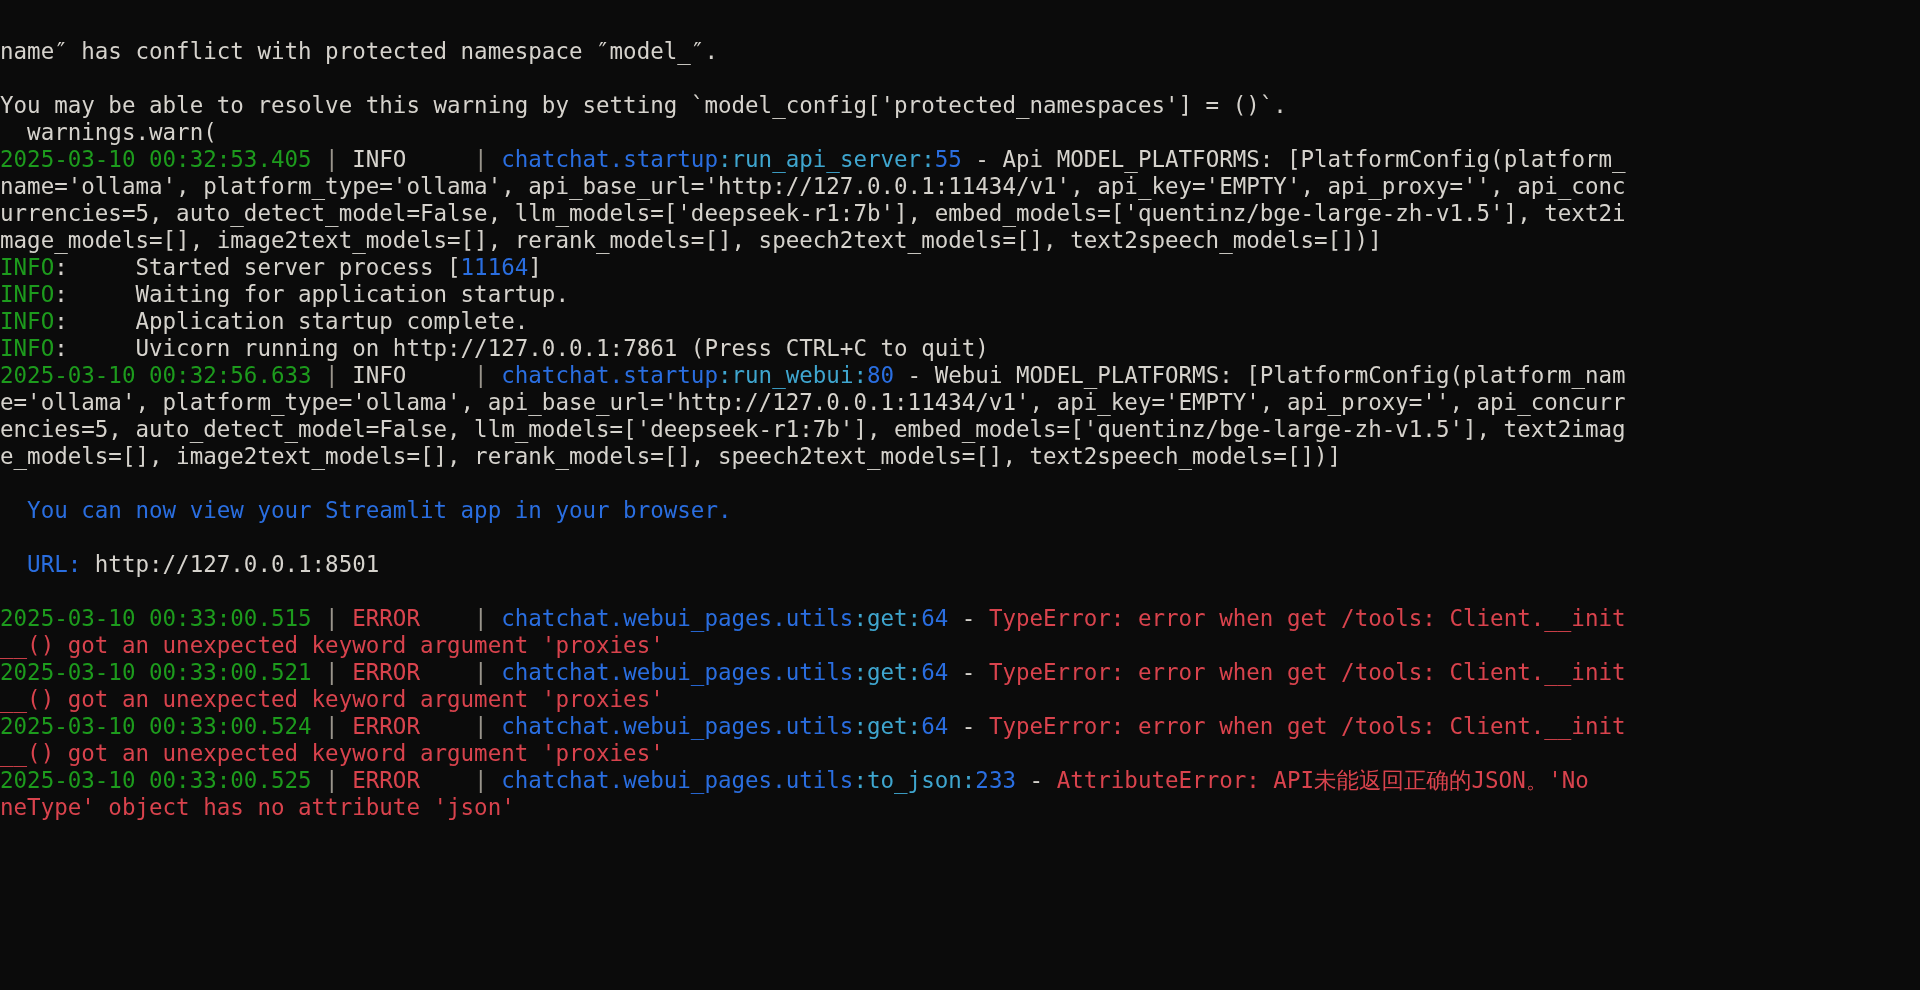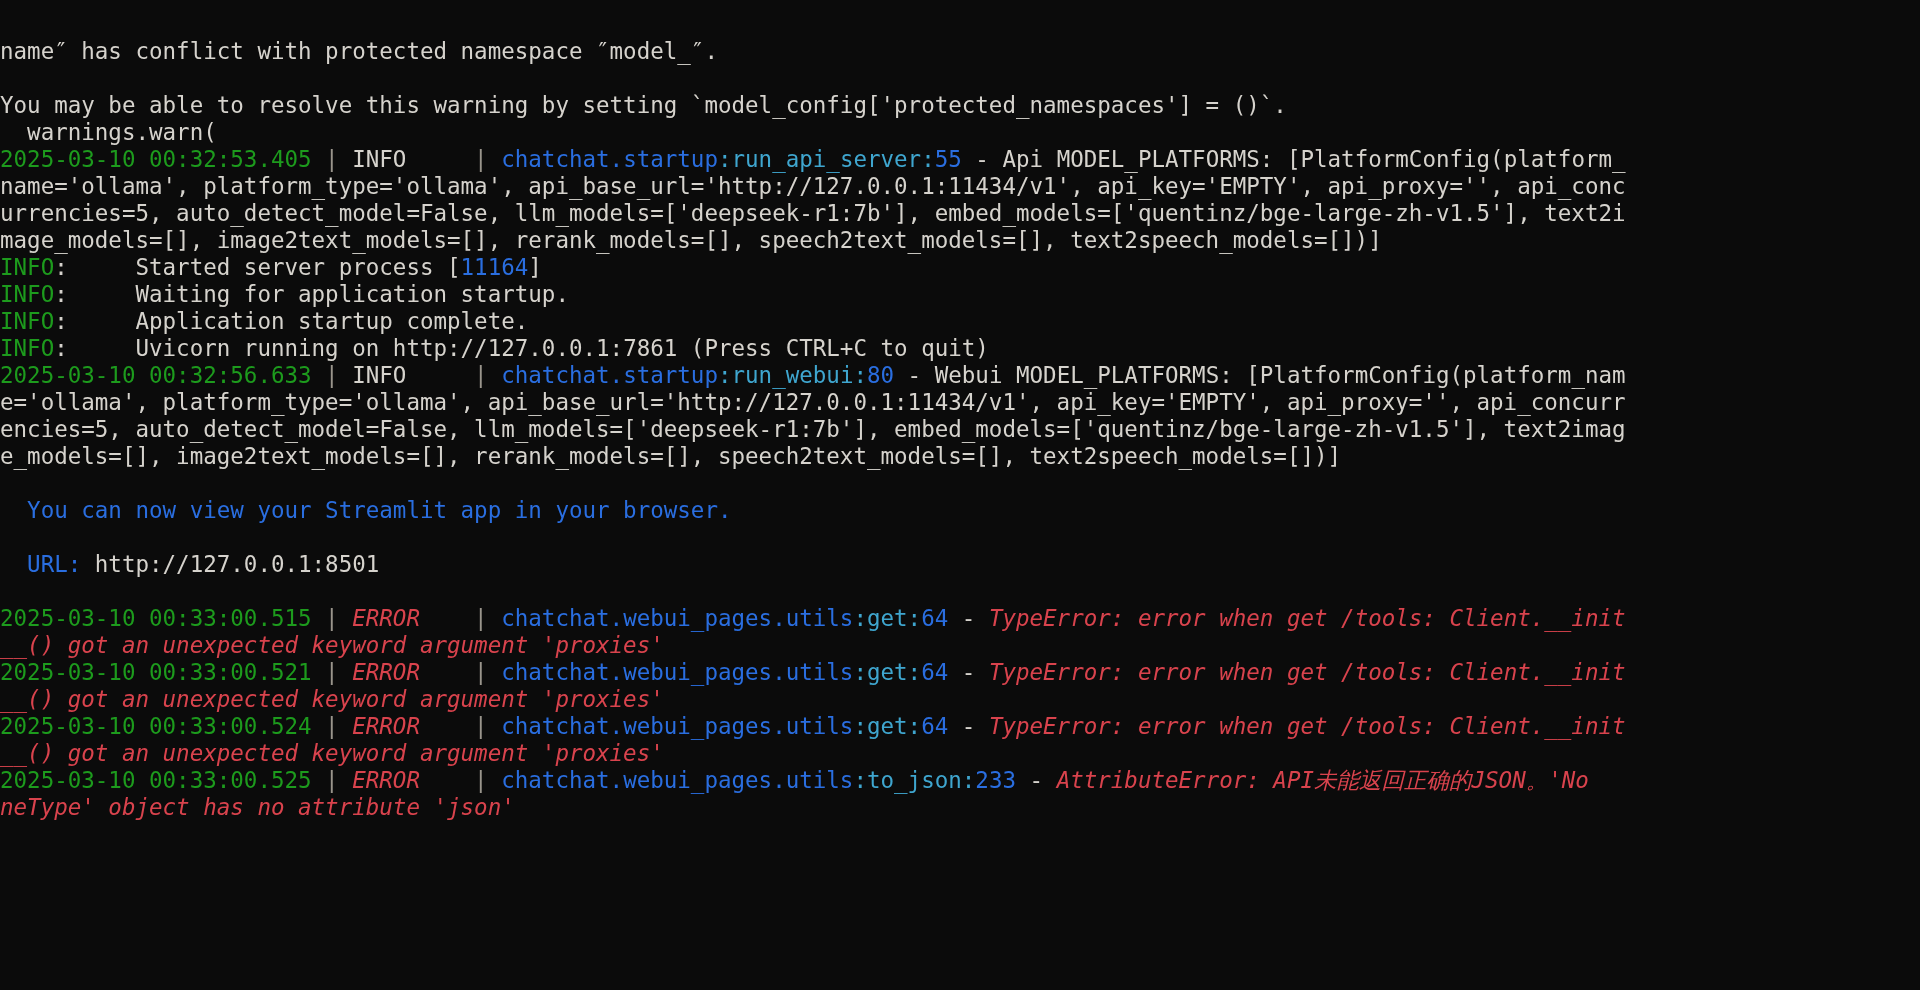--- a/index.html
+++ b/index.html
@@ -30,21 +30,21 @@
     letter-spacing: 0px;
     white-space: pre;
     overflow: hidden;
     font-weight: 400;
   }
   .blank { height: 27px; }
   .c-white  { color: #d6d3cd; }
   .c-green  { color: #1d9b1d; }
   .c-blue   { color: #2a6ee0; }
   .c-cyan   { color: #3fa6cf; }
-  .c-red    { color: #d9434d; font-style: italic; }
+  .c-red    { color: #d9434d; }
   .c-sep    { color: #9a958c; }
 </style>
 </head>
 <body style="background: rgb(11, 11, 11);">
 
 <div id="terminal" style="background: rgb(11, 11, 11);">
   
 <div class="line"><span class="c-white" style="color: rgb(214, 211, 205);">name″ has conflict with protected namespace ″model_″.</span></div><div class="line blank">&nbsp;</div><div class="line"><span class="c-white" style="color: rgb(214, 211, 205);">You may be able to resolve this warning by setting `model_config['protected_namespaces'] = ()`.</span></div><div class="line"><span class="c-white" style="color: rgb(214, 211, 205);">  warnings.warn(</span></div><div class="line"><span class="c-green" style="color: rgb(29, 155, 29);">2025-03-10 00:32:53.405</span><span class="c-sep" style="color: rgb(154, 149, 140);"> | </span><span class="c-white" style="color: rgb(214, 211, 205);">INFO    </span><span class="c-sep" style="color: rgb(154, 149, 140);"> | </span><span class="c-blue" style="color: rgb(42, 110, 224);">chatchat.startup</span><span class="c-cyan" style="color: rgb(63, 166, 207);">:</span><span class="c-cyan" style="color: rgb(63, 166, 207);">run_api_server</span><span class="c-cyan" style="color: rgb(63, 166, 207);">:</span><span class="c-blue" style="color: rgb(42, 110, 224);">55</span><span class="c-white" style="color: rgb(214, 211, 205);"> - </span><span class="c-white" style="color: rgb(214, 211, 205);">Api MODEL_PLATFORMS: [PlatformConfig(platform_</span></div><div class="line"><span class="c-white" style="color: rgb(214, 211, 205);">name='ollama', platform_type='ollama', api_base_url='http://127.0.0.1:11434/v1', api_key='EMPTY', api_proxy='', api_conc</span></div><div class="line"><span class="c-white" style="color: rgb(214, 211, 205);">urrencies=5, auto_detect_model=False, llm_models=['deepseek-r1:7b'], embed_models=['quentinz/bge-large-zh-v1.5'], text2i</span></div><div class="line"><span class="c-white" style="color: rgb(214, 211, 205);">mage_models=[], image2text_models=[], rerank_models=[], speech2text_models=[], text2speech_models=[])]</span></div><div class="line"><span class="c-green" style="color: rgb(29, 155, 29);">INFO</span><span class="c-white" style="color: rgb(214, 211, 205);">:     Started server process [</span><span class="c-blue" style="color: rgb(42, 110, 224);">11164</span><span class="c-white" style="color: rgb(214, 211, 205);">]</span></div><div class="line"><span class="c-green" style="color: rgb(29, 155, 29);">INFO</span><span class="c-white" style="color: rgb(214, 211, 205);">:     Waiting for application startup.</span></div><div class="line"><span class="c-green" style="color: rgb(29, 155, 29);">INFO</span><span class="c-white" style="color: rgb(214, 211, 205);">:     Application startup complete.</span></div><div class="line"><span class="c-green" style="color: rgb(29, 155, 29);">INFO</span><span class="c-white" style="color: rgb(214, 211, 205);">:     Uvicorn running on http://127.0.0.1:7861 (Press CTRL+C to quit)</span></div><div class="line"><span class="c-green" style="color: rgb(29, 155, 29);">2025-03-10 00:32:56.633</span><span class="c-sep" style="color: rgb(154, 149, 140);"> | </span><span class="c-white" style="color: rgb(214, 211, 205);">INFO    </span><span class="c-sep" style="color: rgb(154, 149, 140);"> | </span><span class="c-blue" style="color: rgb(42, 110, 224);">chatchat.startup</span><span class="c-cyan" style="color: rgb(63, 166, 207);">:</span><span class="c-cyan" style="color: rgb(63, 166, 207);">run_webui</span><span class="c-cyan" style="color: rgb(63, 166, 207);">:</span><span class="c-blue" style="color: rgb(42, 110, 224);">80</span><span class="c-white" style="color: rgb(214, 211, 205);"> - </span><span class="c-white" style="color: rgb(214, 211, 205);">Webui MODEL_PLATFORMS: [PlatformConfig(platform_nam</span></div><div class="line"><span class="c-white" style="color: rgb(214, 211, 205);">e='ollama', platform_type='ollama', api_base_url='http://127.0.0.1:11434/v1', api_key='EMPTY', api_proxy='', api_concurr</span></div><div class="line"><span class="c-white" style="color: rgb(214, 211, 205);">encies=5, auto_detect_model=False, llm_models=['deepseek-r1:7b'], embed_models=['quentinz/bge-large-zh-v1.5'], text2imag</span></div><div class="line"><span class="c-white" style="color: rgb(214, 211, 205);">e_models=[], image2text_models=[], rerank_models=[], speech2text_models=[], text2speech_models=[])]</span></div><div class="line blank">&nbsp;</div><div class="line"><span class="c-blue" style="color: rgb(42, 110, 224);">  You can now view your Streamlit app in your browser.</span></div><div class="line blank">&nbsp;</div><div class="line"><span class="c-blue" style="color: rgb(42, 110, 224);">  URL: </span><span class="c-white" style="color: rgb(214, 211, 205);">http://127.0.0.1:8501</span></div><div class="line blank">&nbsp;</div><div class="line"><span class="c-green" style="color: rgb(29, 155, 29);">2025-03-10 00:33:00.515</span><span class="c-sep" style="color: rgb(154, 149, 140);"> | </span><span class="c-red" style="color: rgb(217, 67, 77);">ERROR   </span><span class="c-sep" style="color: rgb(154, 149, 140);"> | </span><span class="c-blue" style="color: rgb(42, 110, 224);">chatchat.webui_pages.utils</span><span class="c-cyan" style="color: rgb(63, 166, 207);">:</span><span class="c-cyan" style="color: rgb(63, 166, 207);">get</span><span class="c-cyan" style="color: rgb(63, 166, 207);">:</span><span class="c-blue" style="color: rgb(42, 110, 224);">64</span><span class="c-white" style="color: rgb(214, 211, 205);"> - </span><span class="c-red" style="color: rgb(217, 67, 77);">TypeError: error when get /tools: Client.__init</span></div><div class="line"><span class="c-red" style="color: rgb(217, 67, 77);">__() got an unexpected keyword argument 'proxies'</span></div><div class="line"><span class="c-green" style="color: rgb(29, 155, 29);">2025-03-10 00:33:00.521</span><span class="c-sep" style="color: rgb(154, 149, 140);"> | </span><span class="c-red" style="color: rgb(217, 67, 77);">ERROR   </span><span class="c-sep" style="color: rgb(154, 149, 140);"> | </span><span class="c-blue" style="color: rgb(42, 110, 224);">chatchat.webui_pages.utils</span><span class="c-cyan" style="color: rgb(63, 166, 207);">:</span><span class="c-cyan" style="color: rgb(63, 166, 207);">get</span><span class="c-cyan" style="color: rgb(63, 166, 207);">:</span><span class="c-blue" style="color: rgb(42, 110, 224);">64</span><span class="c-white" style="color: rgb(214, 211, 205);"> - </span><span class="c-red" style="color: rgb(217, 67, 77);">TypeError: error when get /tools: Client.__init</span></div><div class="line"><span class="c-red" style="color: rgb(217, 67, 77);">__() got an unexpected keyword argument 'proxies'</span></div><div class="line"><span class="c-green" style="color: rgb(29, 155, 29);">2025-03-10 00:33:00.524</span><span class="c-sep" style="color: rgb(154, 149, 140);"> | </span><span class="c-red" style="color: rgb(217, 67, 77);">ERROR   </span><span class="c-sep" style="color: rgb(154, 149, 140);"> | </span><span class="c-blue" style="color: rgb(42, 110, 224);">chatchat.webui_pages.utils</span><span class="c-cyan" style="color: rgb(63, 166, 207);">:</span><span class="c-cyan" style="color: rgb(63, 166, 207);">get</span><span class="c-cyan" style="color: rgb(63, 166, 207);">:</span><span class="c-blue" style="color: rgb(42, 110, 224);">64</span><span class="c-white" style="color: rgb(214, 211, 205);"> - </span><span class="c-red" style="color: rgb(217, 67, 77);">TypeError: error when get /tools: Client.__init</span></div><div class="line"><span class="c-red" style="color: rgb(217, 67, 77);">__() got an unexpected keyword argument 'proxies'</span></div><div class="line"><span class="c-green" style="color: rgb(29, 155, 29);">2025-03-10 00:33:00.525</span><span class="c-sep" style="color: rgb(154, 149, 140);"> | </span><span class="c-red" style="color: rgb(217, 67, 77);">ERROR   </span><span class="c-sep" style="color: rgb(154, 149, 140);"> | </span><span class="c-blue" style="color: rgb(42, 110, 224);">chatchat.webui_pages.utils</span><span class="c-cyan" style="color: rgb(63, 166, 207);">:</span><span class="c-cyan" style="color: rgb(63, 166, 207);">to_json</span><span class="c-cyan" style="color: rgb(63, 166, 207);">:</span><span class="c-blue" style="color: rgb(42, 110, 224);">233</span><span class="c-white" style="color: rgb(214, 211, 205);"> - </span><span class="c-red" style="color: rgb(217, 67, 77);">AttributeError: API未能返回正确的JSON。'No</span></div><div class="line"><span class="c-red" style="color: rgb(217, 67, 77);">neType' object has no attribute 'json'</span></div></div>
 
 </body></html>

